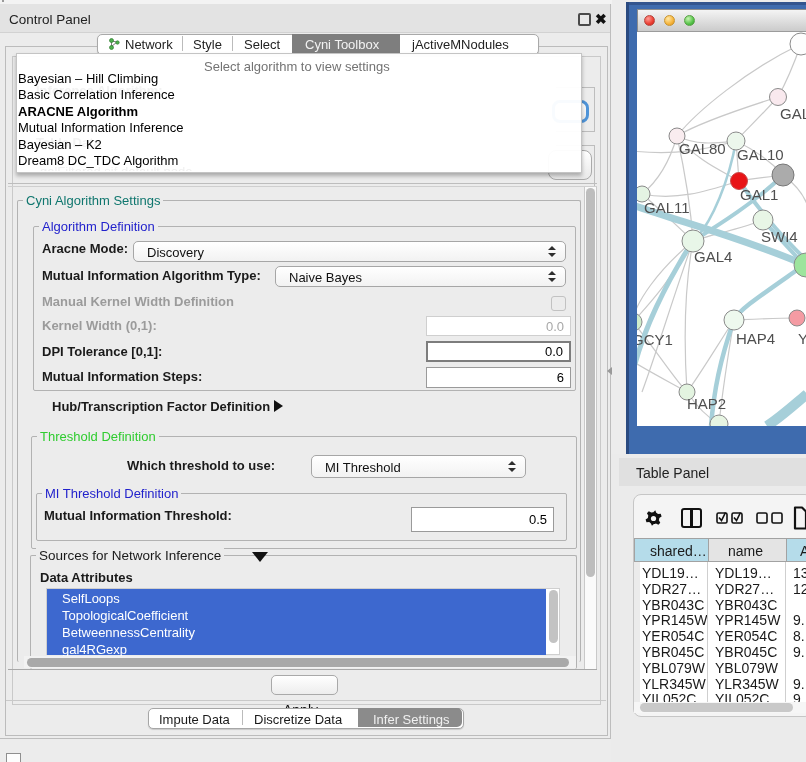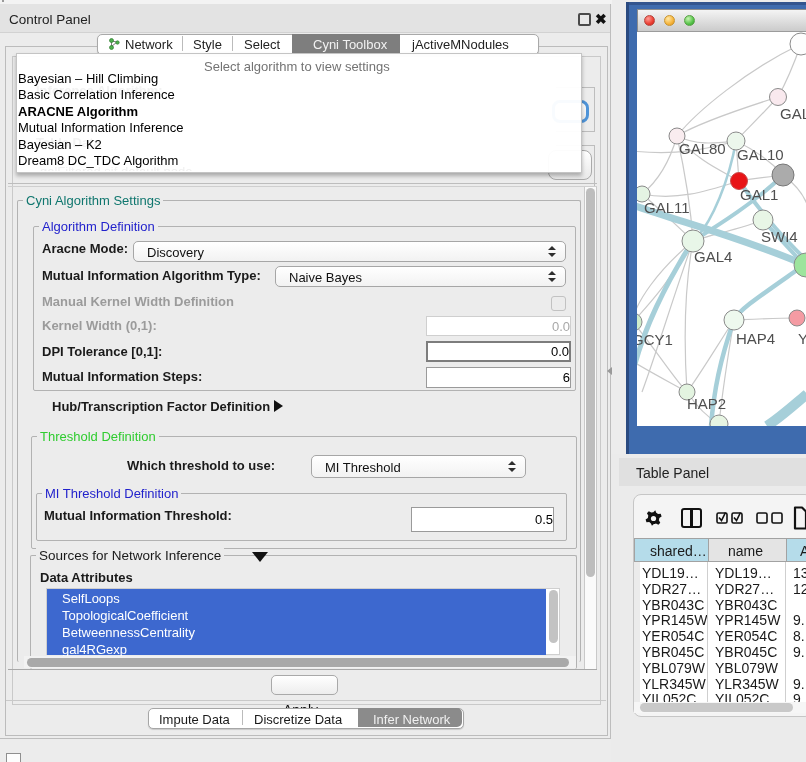--- a/index.html
+++ b/index.html
@@ -11,21 +11,21 @@
   .gray{color:#9b9b9b;}
   .combo{position:absolute;background:linear-gradient(#ffffff,#f2f2f2);
          border:1px solid #a6a6a6;border-radius:5px;box-sizing:border-box;}
   .combo .txt{position:absolute;left:13px;top:3px;font-size:13px;color:#111;}
   .arr{position:absolute;right:9px;top:50%;width:8px;height:11px;margin-top:-5.5px;}
   .arr:before{content:"";position:absolute;left:0;top:0;border-left:4px solid transparent;
       border-right:4px solid transparent;border-bottom:4.5px solid #2e2e2e;}
   .arr:after{content:"";position:absolute;left:0;bottom:0;border-left:4px solid transparent;
       border-right:4px solid transparent;border-top:4.5px solid #2e2e2e;}
   .inp{position:absolute;background:#fff;box-sizing:border-box;font-size:13px;
-       text-align:right;}
+       text-align:right;padding-right:6px;}
   .gbox{position:absolute;border:1px solid #b2b2b2;border-radius:2px;box-sizing:border-box;}
   .gtitle{position:absolute;font-size:13px;background:#ececec;padding:0 3px;white-space:nowrap;}
 </style>
 </head>
 <body>
 
 <div class="abs" style="left:0;top:0;width:612px;height:4px;background:#f3f3f3;"></div>
 <div class="abs" style="left:2px;top:0;width:2px;height:2px;background:#9a9a9a;"></div>
 <div class="abs" style="left:0;top:4px;width:611px;height:735px;background:#ececec;border:1px solid #bdbdbd;border-left:none;box-sizing:border-box;"></div>
 
@@ -44,21 +44,21 @@
 
 <svg class="abs" style="left:108px;top:38px;" width="13" height="13" viewBox="0 0 13 13">
   <path d="M3.5 3 L9 4 M3.5 8.5 L9 4 M3.5 8.5 L3.5 3" stroke="#7a7a7a" stroke-width="1" fill="none"></path>
   <circle cx="3.5" cy="2.5" r="2" fill="#4eae4e" stroke="#2c7d2c" stroke-width=".7"></circle>
   <circle cx="9.5" cy="4.5" r="1.7" fill="#4eae4e" stroke="#2c7d2c" stroke-width=".7"></circle>
   <circle cx="3.5" cy="9.5" r="2" fill="#4eae4e" stroke="#2c7d2c" stroke-width=".7"></circle>
 </svg>
 <div class="abs n13" style="left:125px;top:37px;color:#222;">Network</div>
 <div class="abs n13" style="left:193px;top:37px;color:#222;">Style</div>
 <div class="abs n13" style="left:244px;top:37px;color:#222;">Select</div>
-<div class="abs n13" style="left:305px;top:37px;color:#f2f2f2;margin-left:8px;">Cyni Toolbox</div>
+<div class="abs n13" style="left:305px;top:37px;color:#f2f2f2;">Cyni Toolbox</div>
 <div class="abs n13" style="left:412px;top:37px;color:#222;">jActiveMNodules</div>
 
 <div class="abs" style="left:556px;top:87px;width:38px;height:43px;border:1px solid #bdbdbd;border-left:none;"></div>
 <div class="abs" style="left:552px;top:100px;width:37px;height:23px;background:linear-gradient(#fff,#eee);border:3px solid #4f94d8;border-radius:8px;box-sizing:border-box;"></div>
 <div class="abs" style="left:556px;top:145px;width:38px;height:40px;border:1px solid #bdbdbd;border-left:none;"></div>
 <div class="abs" style="left:548px;top:150px;width:44px;height:30px;background:linear-gradient(#fff,#e9e9e9);border:1px solid #aaa;border-radius:8px;box-sizing:border-box;"></div>
 
 <div class="abs" style="left:16px;top:53px;width:564px;height:118px;background:rgba(255,255,255,.96);border:1px solid #c4c4c4;box-shadow:0 3px 4px rgba(0,0,0,.28);"></div>
 <div class="abs" style="left:16px;top:53px;width:564px;height:118px;overflow:hidden;">
   <div class="abs" style="left:20px;top:30px;font-size:13px;color:#f2f2f2;font-weight:bold;text-align:center;">Inference Algorithm:</div>
@@ -138,21 +138,21 @@
 
 <div class="abs" style="left:271px;top:675px;width:67px;height:20px;background:linear-gradient(#ffffff,#ededed);border:1px solid #a9a9a9;border-radius:5px;box-sizing:border-box;"></div>
 <div class="abs" style="left:283px;top:678px;font-size:14px;color:#111;margin-top:24px;">Apply</div>
 <div class="abs" style="left:6px;top:700px;width:600px;height:1px;background:#c9c9c9;"></div>
 
 <div class="abs" style="left:148px;top:708px;width:314px;height:19px;background:#fff;border:1px solid #a6a6a6;border-radius:5px;box-shadow:0 1px 1px rgba(0,0,0,.15);"></div>
 <div class="abs" style="left:242px;top:710px;width:1px;height:15px;background:#bbb;"></div>
 <div class="abs" style="left:358px;top:708px;width:104px;height:19px;background:#8b8b8b;border-radius:0 5px 5px 0;"></div>
 <div class="abs n13" style="left:159px;top:712px;color:#1a1a1a;">Impute Data</div>
 <div class="abs n13" style="left:254px;top:712px;color:#1a1a1a;">Discretize Data</div>
-<div class="abs n13" style="left:373px;top:712px;color:#f0f0f0;">Infer Network</div>
+<div class="abs n13" style="left:373px;top:712px;color:#f0f0f0;">Infer Settings</div>
 
 <div class="abs" style="left:6px;top:753px;width:13px;height:13px;background:#fdfdfd;border:1px solid #8f8f8f;"></div>
 
 <div class="abs" style="left:607px;top:367px;width:0;height:0;border-top:4px solid transparent;border-bottom:4px solid transparent;border-right:5px solid #9a9a9a;"></div>
 
 <div class="abs" style="left:620px;top:0;width:186px;height:2px;background:#ececec;"></div>
 <div class="abs" style="left:626px;top:2px;width:180px;height:452px;background:#3e6bae;"></div>
 <div class="abs" style="left:626px;top:2px;width:3px;height:452px;background:#2a4a80;"></div>
 <div class="abs" style="left:629px;top:2px;width:177px;height:3px;background:#32548e;"></div>
 

